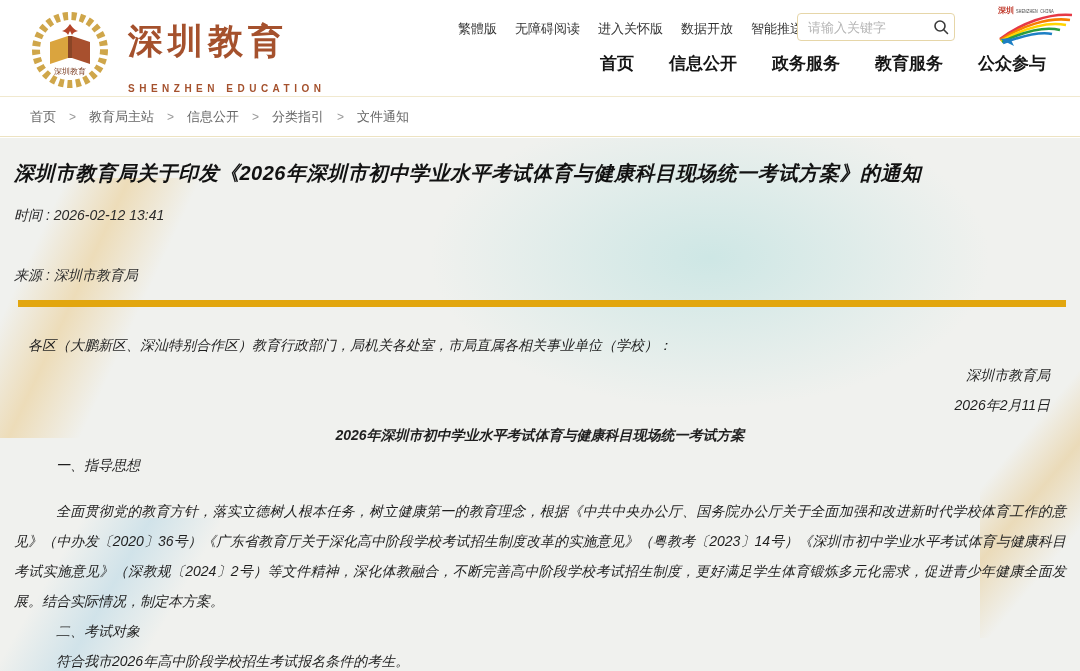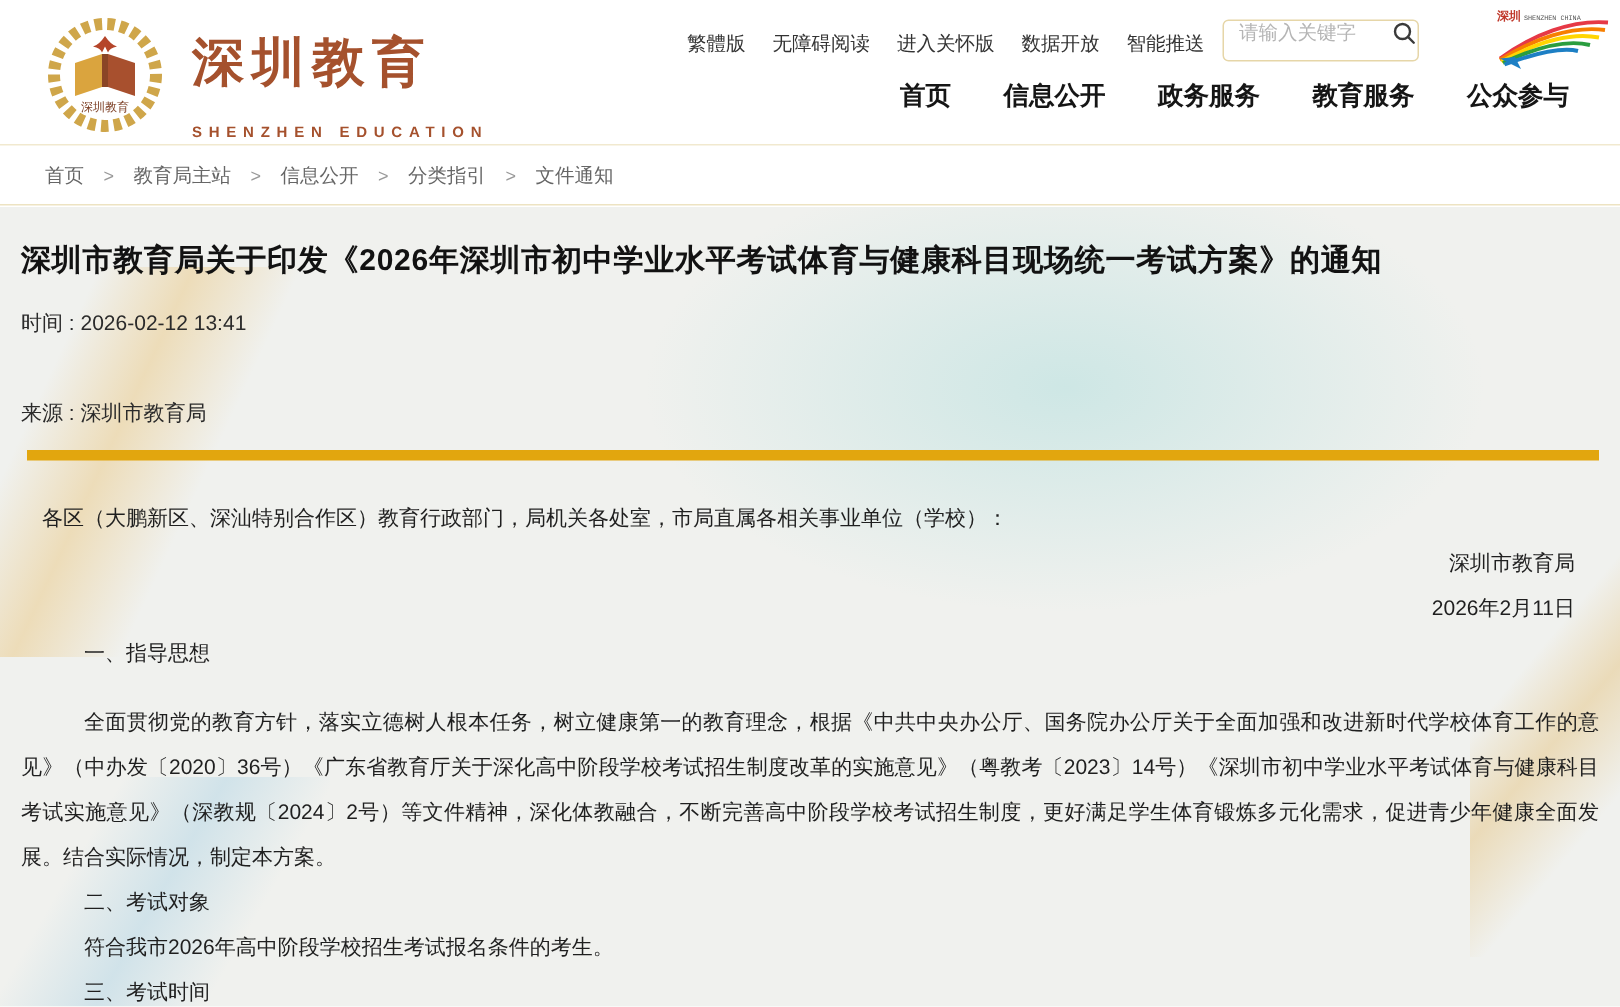--- a/index.html
+++ b/index.html
@@ -12,44 +12,44 @@
   .emblem { position:absolute; left:26px; top:4px; }
   .wordmark { position:absolute; left:128px; top:18px; color:#a5512d; cursor:pointer; }
   .wordmark .cn { font-family:"DejaVu Serif","Liberation Serif",serif; font-weight:bold;
                   font-size:35px; letter-spacing:5px; }
   .wordmark .en { font-size:10px; letter-spacing:4.5px; margin-top:18px; font-weight:bold; }
 
   .utility-nav { position:absolute; left:458px; top:20px; display:flex; gap:18px;
                  font-size:13px; color:#333; }
   .utility-nav a { cursor:pointer; white-space:nowrap; }
 
-  .searchbox { position:absolute; left:815px; top:13px; width:131px; height:28px;
+  .searchbox { position:absolute; left:797px; top:13px; width:158px; height:28px;
                border:1px solid #e6d6a8; border-radius:4px; background:#fff;
-               display:flex; align-items:flex-start; }
+               display:flex; align-items:center; }
   .searchbox input { flex:1; border:none; outline:none; font-size:13px; padding-left:10px;
                      color:#333; background:transparent; width:110px; }
   .searchbox input::placeholder { color:#b5b5b5; }
   .searchbox .mag { width:26px; display:flex; align-items:center; justify-content:center; cursor:pointer; }
 
   .citylogo { position:absolute; left:996px; top:5px; cursor:pointer;font-family:Liberation Mono, monospace; }
 
   .main-nav { position:absolute; top:52px; right:34px; display:flex; gap:35px;
               font-size:17px; font-weight:600; color:#151515; }
   .main-nav a { cursor:pointer; white-space:nowrap; }
 
   
   .breadcrumb { position:absolute; top:98px; left:0; width:1080px; height:39px; background:#fff;
                 border-bottom:1px solid #ede3c2; display:flex; align-items:center;
                 padding-left:30px; font-size:13px; color:#666; z-index:3; }
   .breadcrumb a { cursor:pointer; }
   .breadcrumb .sep { margin:0 13px; color:#999; font-size:12px; }
 
   
   .content { position:absolute; top:138px; left:0; width:1080px; height:533px;
-             background:#f0f1ee; overflow:hidden; }
+             background:#f0f1ee; overflow:hidden;font-style:italic; }
   .deco { position:absolute; pointer-events:none; }
   .deco1 { left:430px; top:-30px; width:560px; height:300px;
            background:radial-gradient(closest-side, rgba(150,214,214,0.38), rgba(150,214,214,0)); }
   .deco2 { left:-60px; top:40px; width:300px; height:260px;
            background:linear-gradient(115deg, rgba(233,195,120,0) 30%, rgba(233,195,120,0.45) 45%, rgba(233,195,120,0) 62%); }
   .deco3 { left:980px; top:180px; width:140px; height:320px;
            background:linear-gradient(130deg, rgba(226,185,105,0) 35%, rgba(226,185,105,0.4) 50%, rgba(226,185,105,0) 68%); }
   .deco4 { left:-60px; top:380px; width:280px; height:220px;
            background:linear-gradient(120deg, rgba(150,200,225,0) 35%, rgba(150,200,225,0.35) 52%, rgba(150,200,225,0) 70%); }
 
@@ -161,20 +161,21 @@
           <span>深圳市教育局</span>
         </span>
       </div>
 
       <div class="gold-bar"></div>
 
       <div class="doc">
         <div class="salutation">各区（大鹏新区、深汕特别合作区）教育行政部门，局机关各处室，市局直属各相关事业单位（学校）：</div>
         <div class="line-right">深圳市教育局</div>
         <div class="line-right">2026年2月11日</div>
+        <div class="doc-title">2026年深圳市初中学业水平考试体育与健康科目现场统一考试方案</div>
         <div id="doc-sections">
             <div class="line-indent">一、指导思想</div>
             <div class="para-long">全面贯彻党的教育方针，落实立德树人根本任务，树立健康第一的教育理念，根据《中共中央办公厅、国务院办公厅关于全面加强和改进新时代学校体育工作的意见》（中办发〔2020〕36号）《广东省教育厅关于深化高中阶段学校考试招生制度改革的实施意见》（粤教考〔2023〕14号）《深圳市初中学业水平考试体育与健康科目考试实施意见》（深教规〔2024〕2号）等文件精神，深化体教融合，不断完善高中阶段学校考试招生制度，更好满足学生体育锻炼多元化需求，促进青少年健康全面发展。结合实际情况，制定本方案。</div>
             <div class="line-indent">二、考试对象</div>
             <div class="line-indent">符合我市2026年高中阶段学校招生考试报名条件的考生。</div>
             <div class="line-indent">三、考试时间</div>
             <div class="line-indent">现场统一考试原则上安排在2026年4月中下旬。缓考原则上安排在2026年5月。</div>
           </div>
       </div>
     </div>

